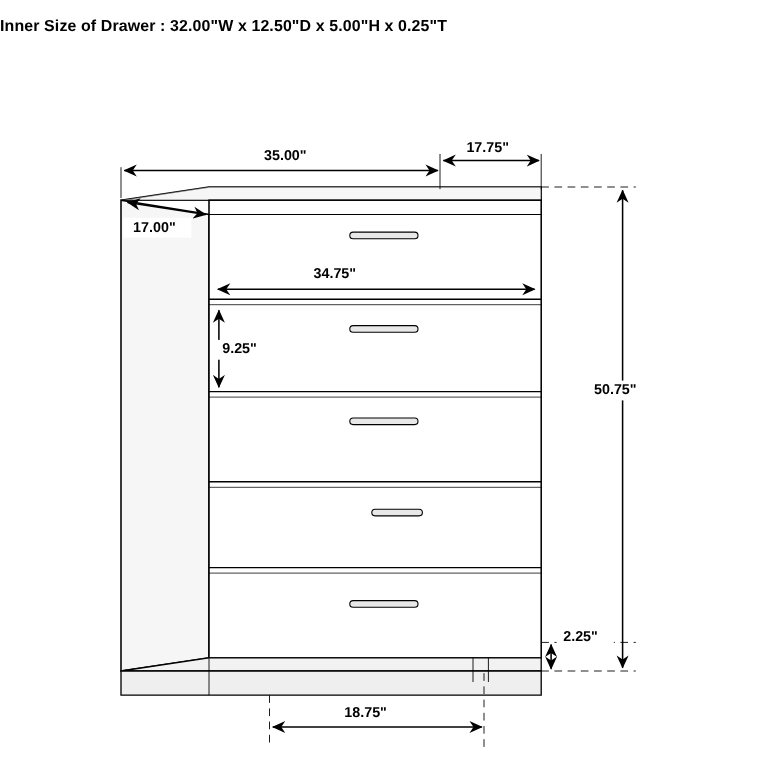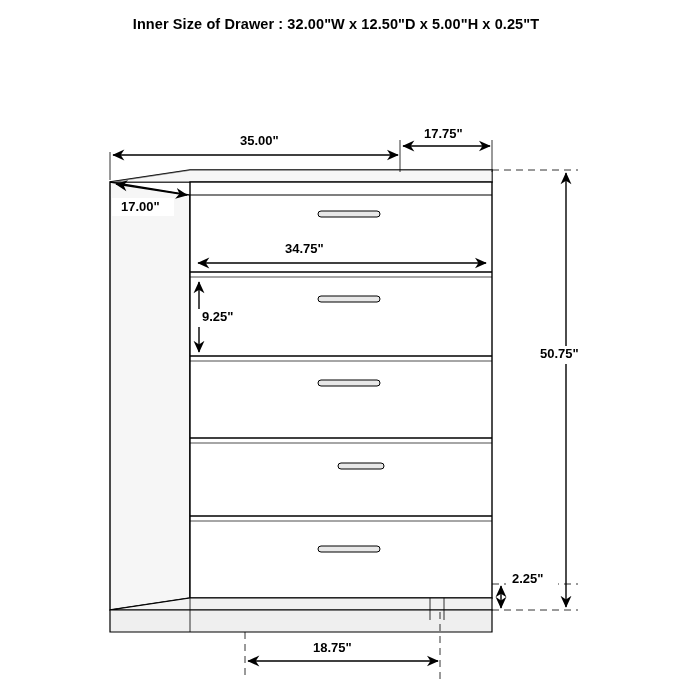--- a/index.html
+++ b/index.html
@@ -18,25 +18,23 @@
   #stage {
     position: relative;
     width: 700px;
     height: 700px;
   }
   .title {
     position: absolute;
     top: 16px;
     left: 0;
     width: 636px;
-    text-align: center;
     font-size: 14.5px;
     font-weight: bold;
     letter-spacing: 0.1px;
-    padding-left: 18px;
   }
   svg.diagram {
     position: absolute;
     top: 0;
     left: 0;
     width: 700px;
     height: 700px;
   }
   .dimlabel {
     position: absolute;

